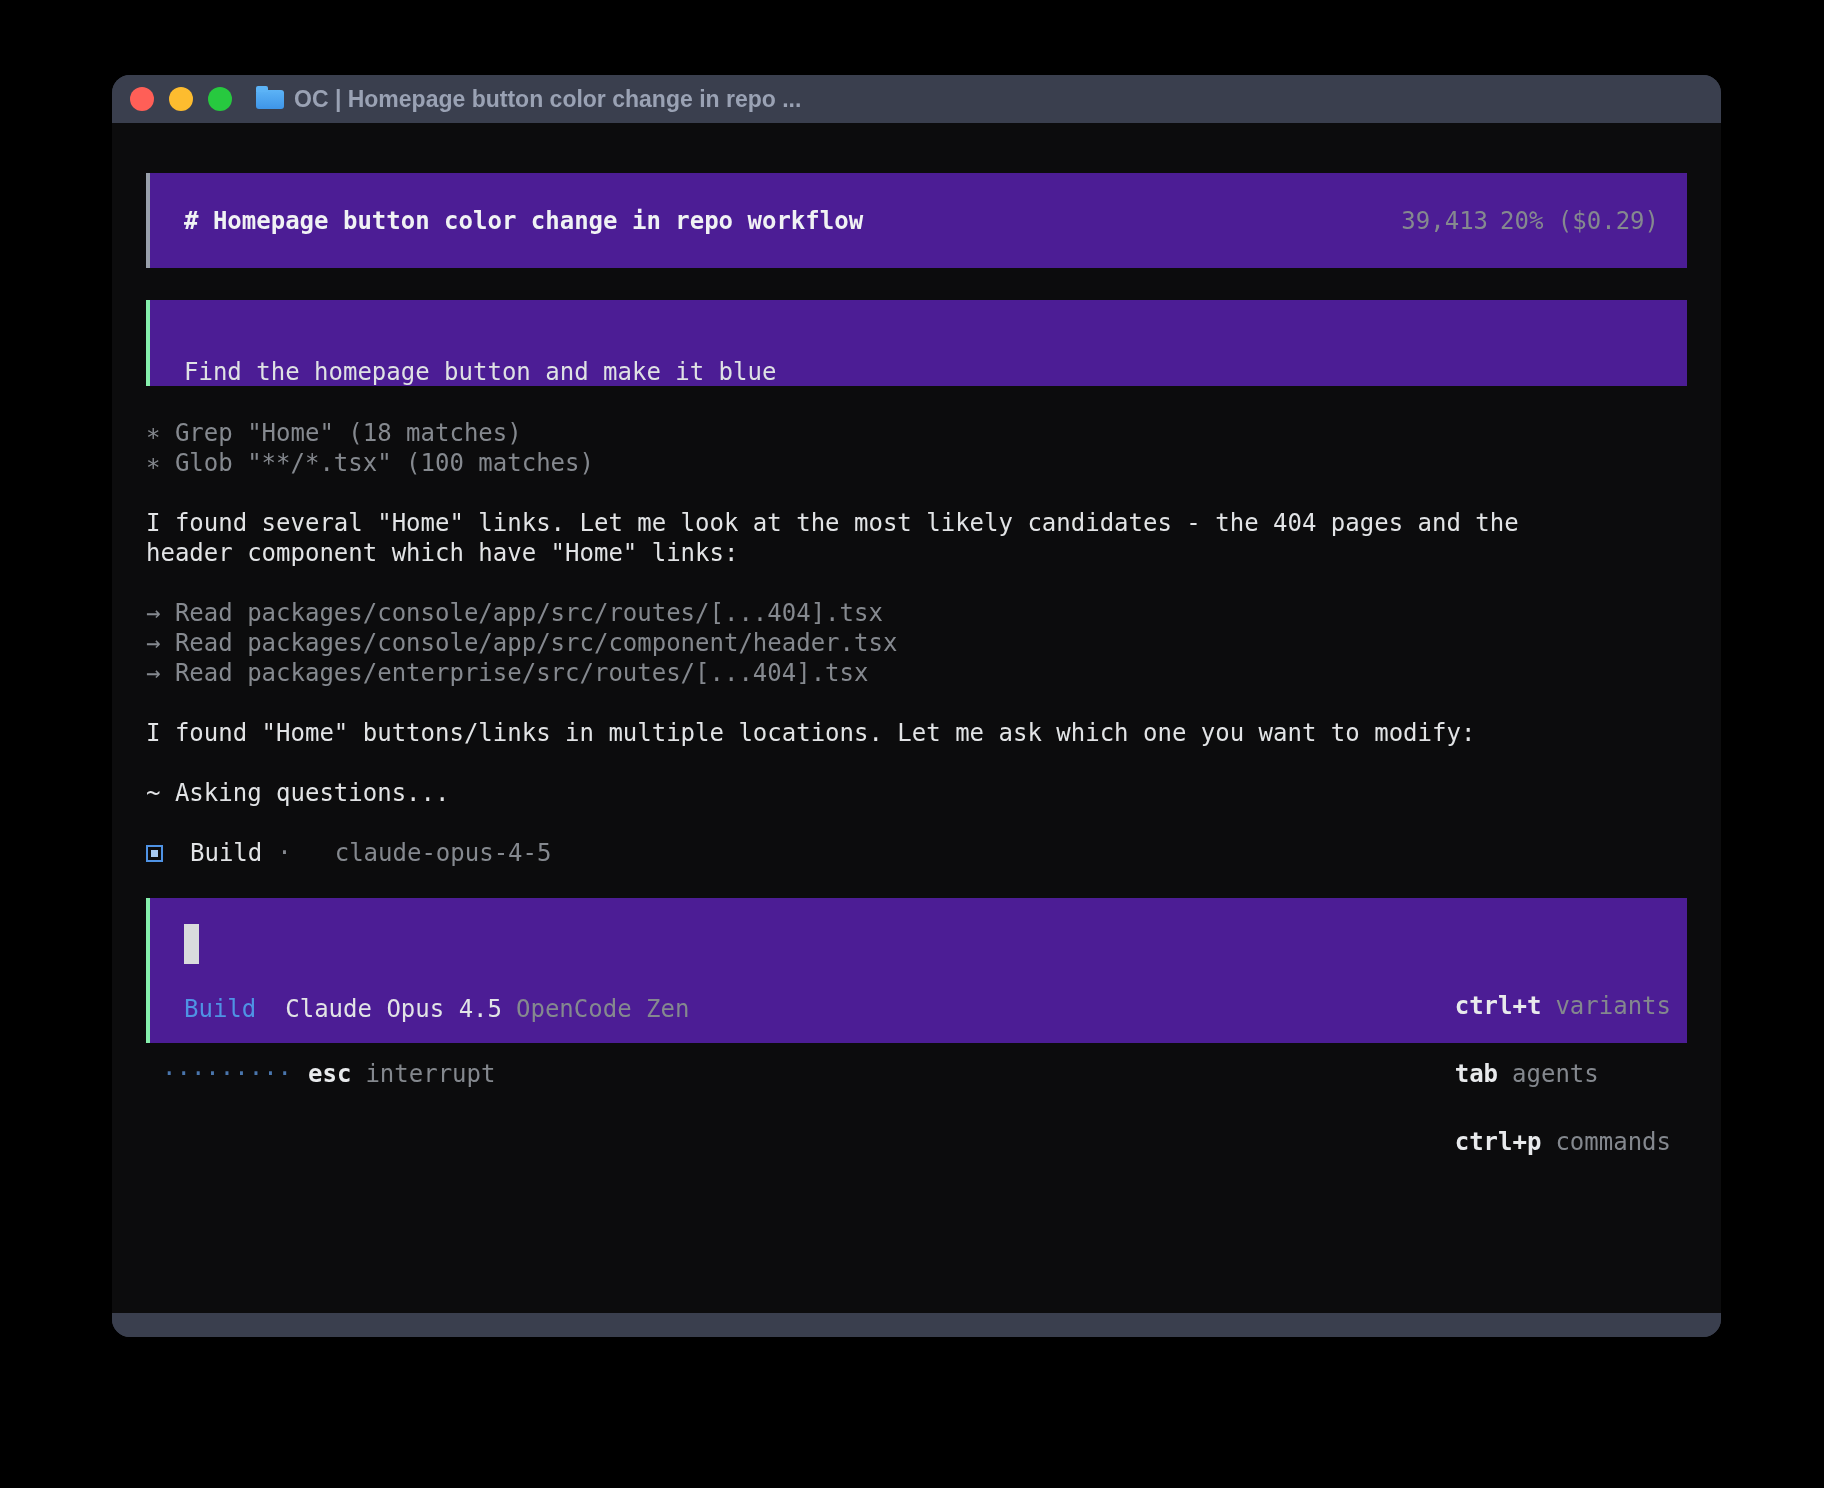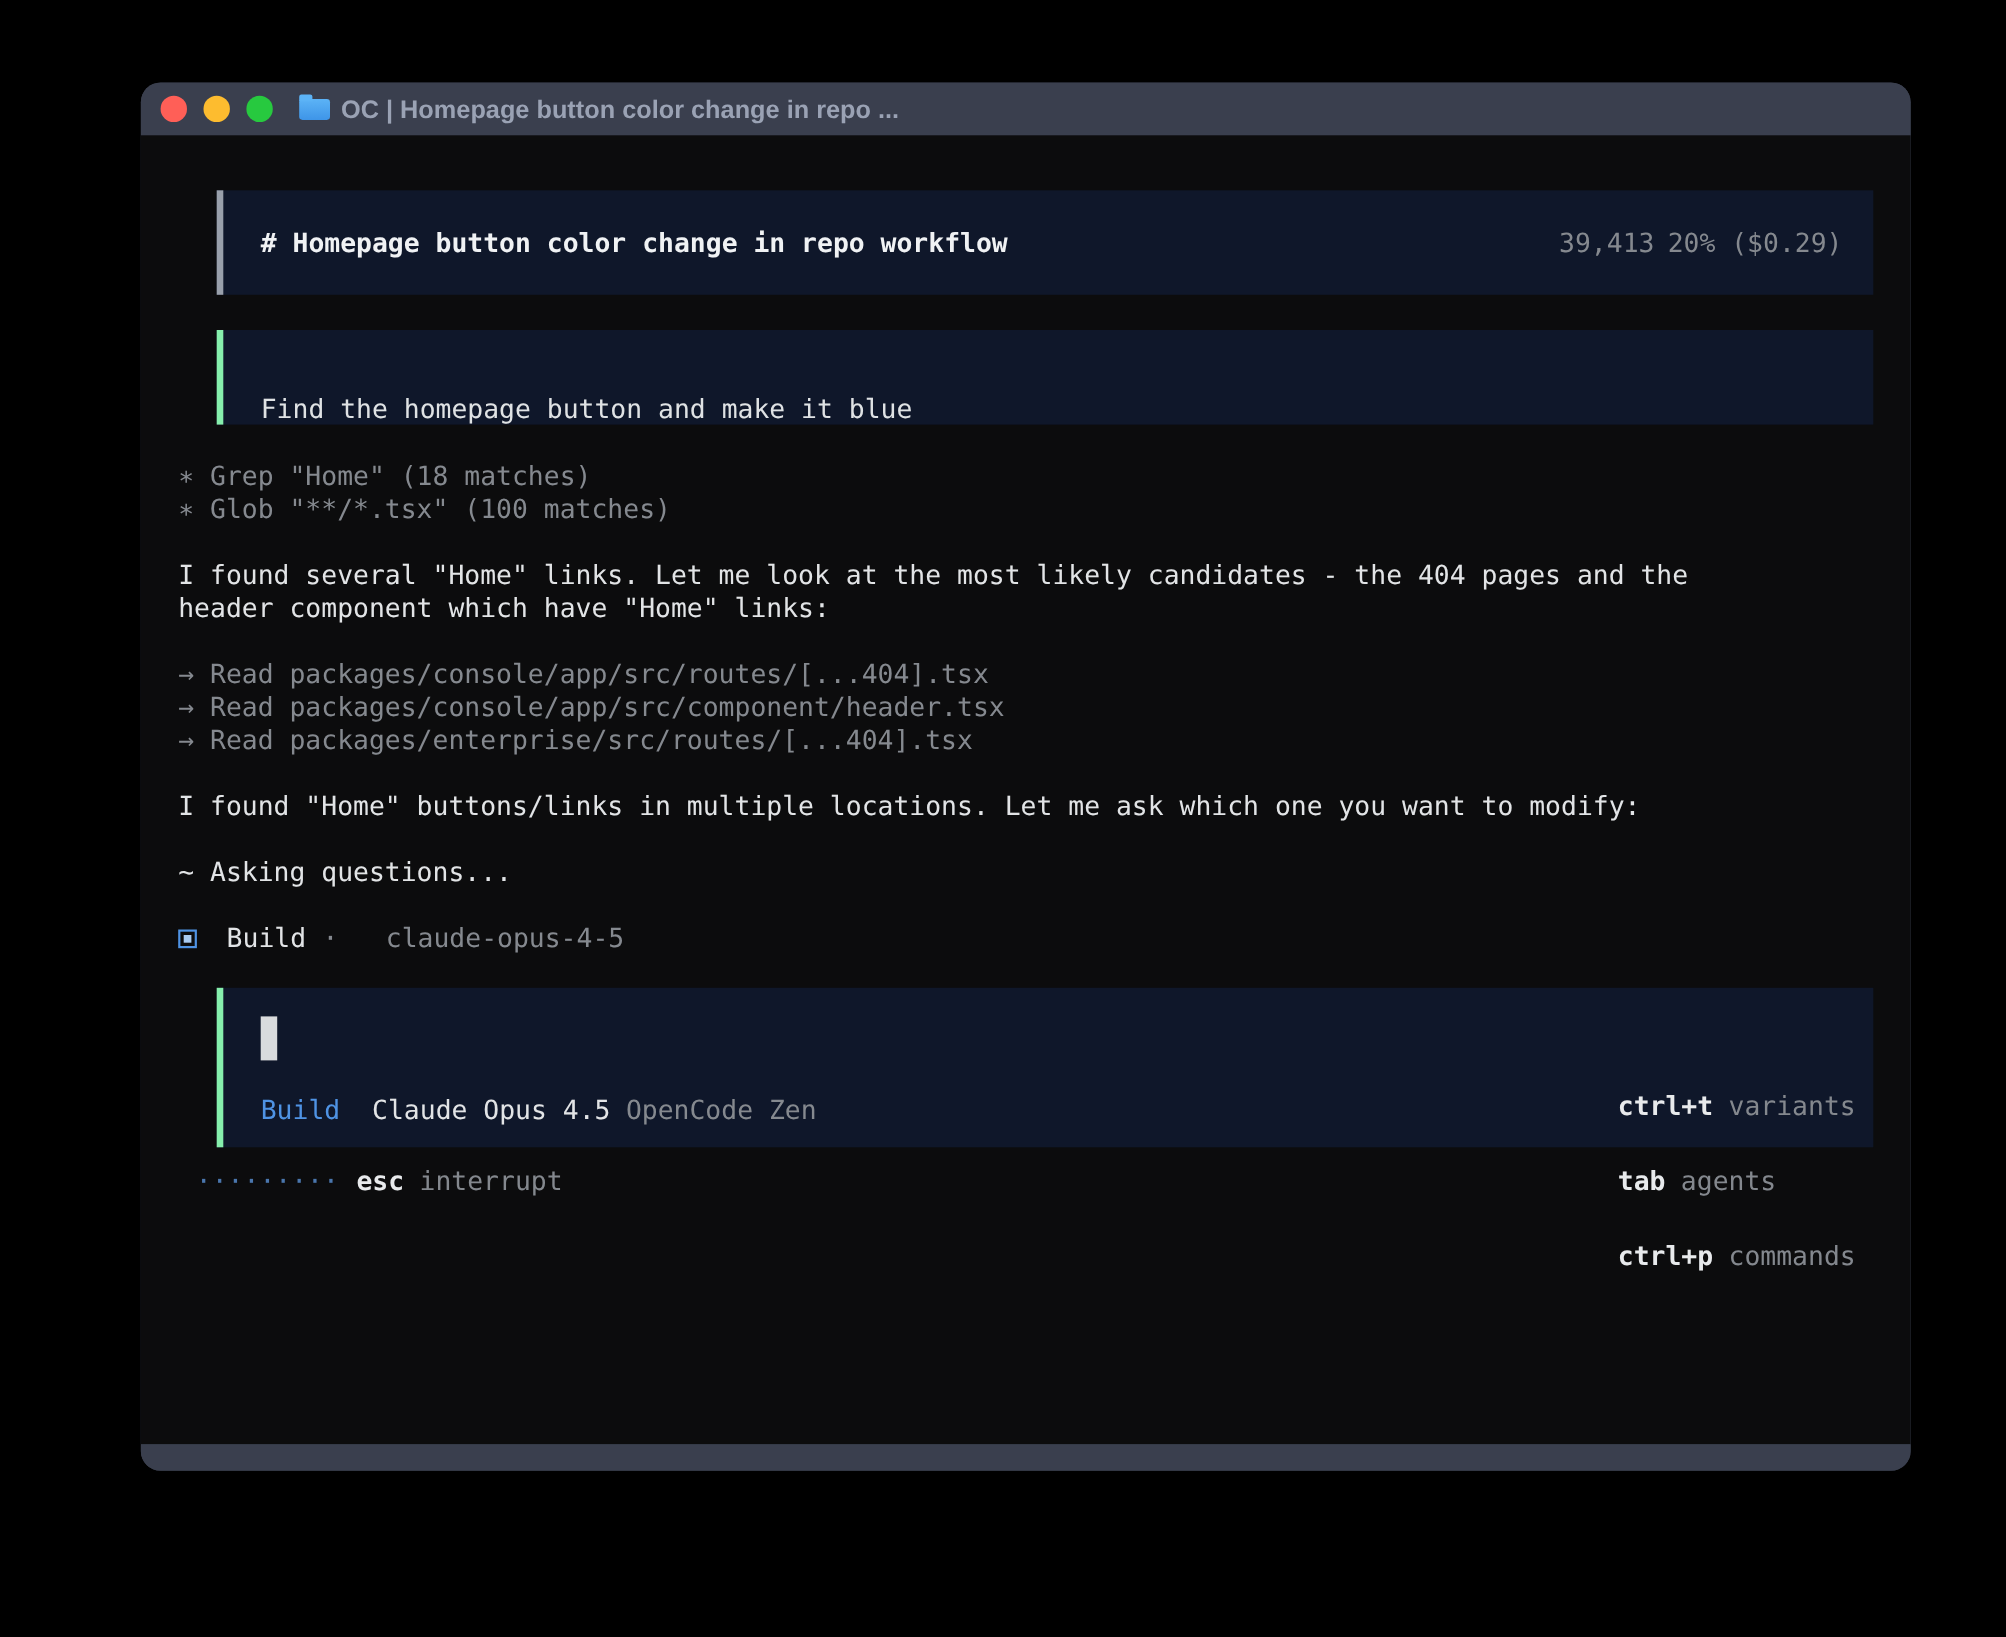--- a/index.html
+++ b/index.html
@@ -4,21 +4,21 @@
 <style>
   * { margin: 0; padding: 0; box-sizing: border-box; }
   html, body {
     width: 1824px; height: 1488px;
     background: #000000;
     overflow: hidden;
     font-family: "DejaVu Sans Mono", monospace;
   }
   .window {
     position: absolute;
-    left: 128px; top: 75px;
+    left: 112px; top: 75px;
     width: 1609px; height: 1262px;
     background: #3a3f4e;
     border-radius: 18px;
     overflow: hidden;
     display: flex;
     flex-direction: column;
   }
   
   .titlebar {
     height: 48px;
@@ -62,25 +62,24 @@
     background: #0c0c0d;
     padding: 50px 34px 13px 34px;
     display: flex;
     flex-direction: column;
     font-size: 24px;
     color: #e2e4e6;
   }
   .bottom-strip { flex: 0 0 24px; background: #3a3f4e; }
 
   .block {
-    background: #0f172a;
-    border-left: 6px solid #86efac;
+    background: #4c1d95;
+    border-left: 4px solid #86efac;
     padding-left: 34px;
     padding-right: 28px;
-    margin-left: 35px;
   }
   .session-header {
     height: 95px;
     border-left-color: #99a0ab;
     display: flex;
     align-items: center;
     justify-content: space-between;
   }
   .session-title { font-weight: bold; color: #f0f2f4; white-space: pre; }
   .session-meta { display: flex; gap: 12px; color: #85898f; white-space: pre; }

